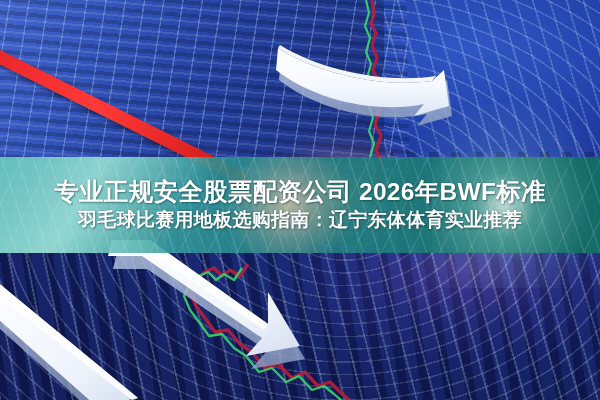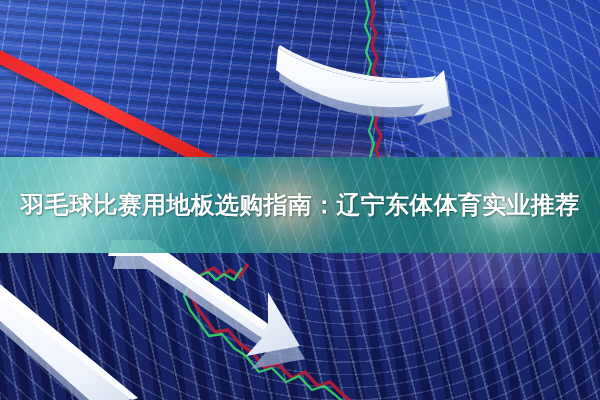--- a/index.html
+++ b/index.html
@@ -185,21 +185,21 @@
     font-size:25px;
     font-weight:bold;
     letter-spacing:.3px;
     line-height:1.18;
     white-space:nowrap;
     text-shadow:
       0 0 2px rgba(0,0,0,.30),
       1px 1px 2px rgba(0,60,60,.45);
   }
   #line1{font-size:24.5px;}
-  #line2{font-size:24px;}
+  #line2{font-size:19px;}
 </style>
 </head>
 <body>
 
 <div id="stage">
 
   <div class="layer" id="bg-base"></div>
   <div id="grid-curve-h"></div>
   <div id="grid-dark-bands"></div>
   <div id="grid-curve-v"></div>
@@ -272,17 +272,18 @@
   </svg>
 
   <div id="banner">
     <div id="banner-streaks"></div>
     <div id="banner-streaks2"></div>
     <div id="banner-diag-light"></div>
     <div id="banner-warm"></div>
     <div id="banner-burst"></div>
 
     <div id="banner-text">
+      <div class="headline" id="line1">专业正规安全股票配资公司 2026年BWF标准</div>
       <div class="headline" id="line2">羽毛球比赛用地板选购指南：辽宁东体体育实业推荐</div>
     </div>
   </div>
 
 </div>
 
 </body></html>

